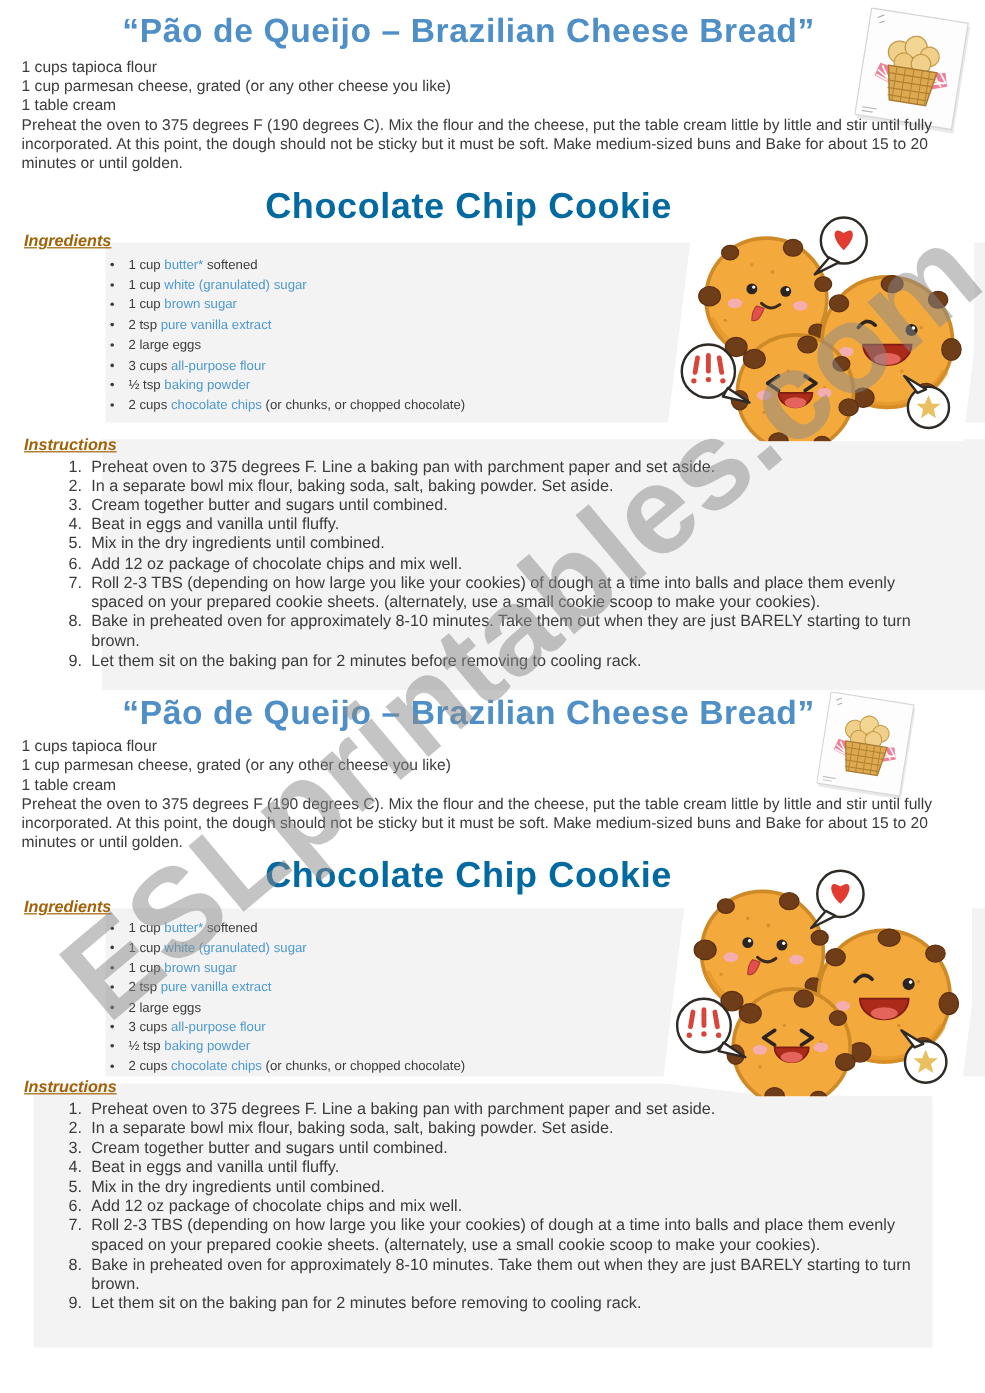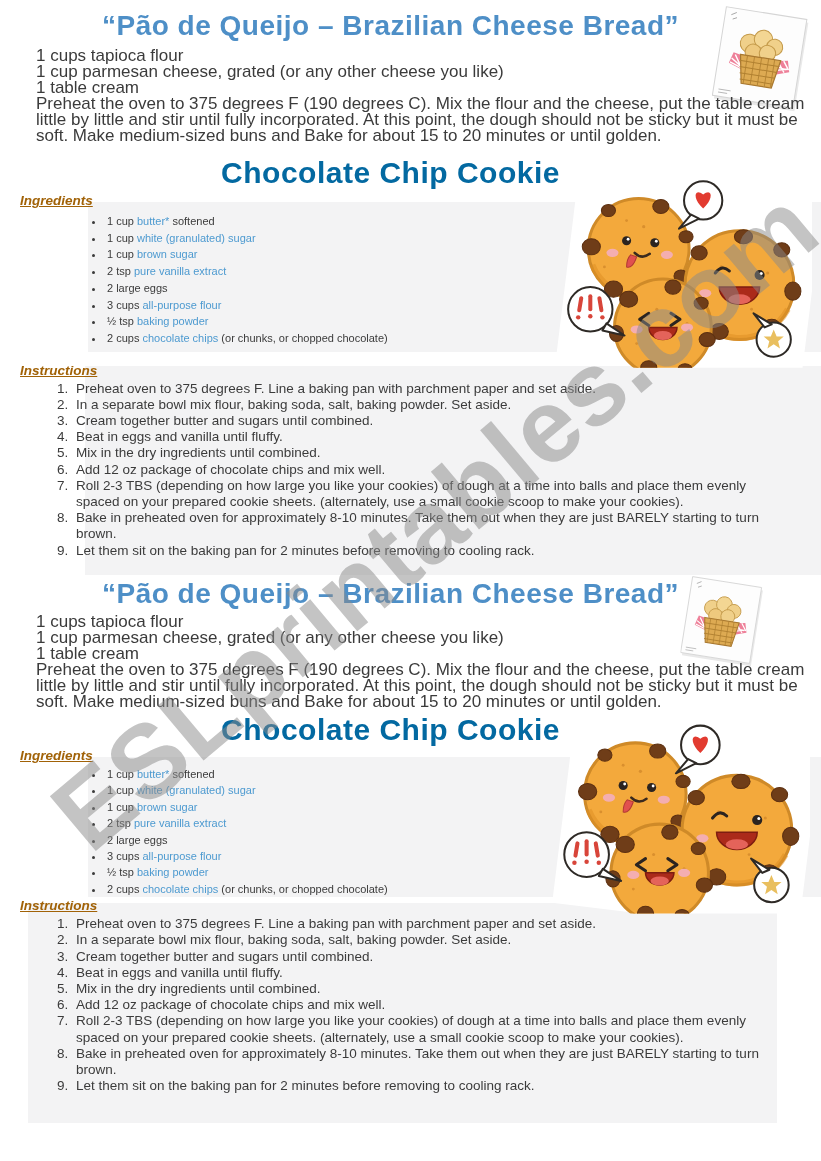--- a/index.html
+++ b/index.html
@@ -19,21 +19,21 @@
   #bread2   { left:680px; top:576px; width:88px;  height:96px;  }
   #cookies1 { left:550px; top:176px; width:262px; height:192px; }
   #cookies2 { left:546px; top:720px; width:264px; height:194px; }
 
   .copy { position:absolute; left:0; width:821px; z-index:10; }
   #copy1 { top:10px; }
   #copy2 { top:578px; }
 
   .r-title { margin:0 40px 0 0; text-align:center; font-size:28px; line-height:32px;
              font-weight:bold; color:#4e8fc7; letter-spacing:0.5px; }
-  .intro   { margin:6px 0 0 36px; width:786px; font-size:17px; line-height:16px; }
+  .intro   { margin:6px 0 0 18px; width:786px; font-size:13px; line-height:16px; }
   .c2 .intro { margin-top:4px; }
   .c-title { text-align:center; font-size:30px; line-height:32px; font-weight:bold;
              color:#0369a1; margin:13px 40px 0 0; letter-spacing:0.5px; }
   .c2 .c-title { margin-top:4px; }
   .sec-head { margin:4px 0 0 20px; width:max-content; font-size:13.5px; font-weight:bold;
               font-style:italic; text-decoration:underline; color:#a16207; }
   .c2 .sec-head { margin-top:2px; }
   .ing-list { margin:5px 0 0 88px; padding-left:17px; width:440px;
               font-size:11px; line-height:16.7px; }
   .c2 .ing-list { margin-top:3px; line-height:16.4px; }

